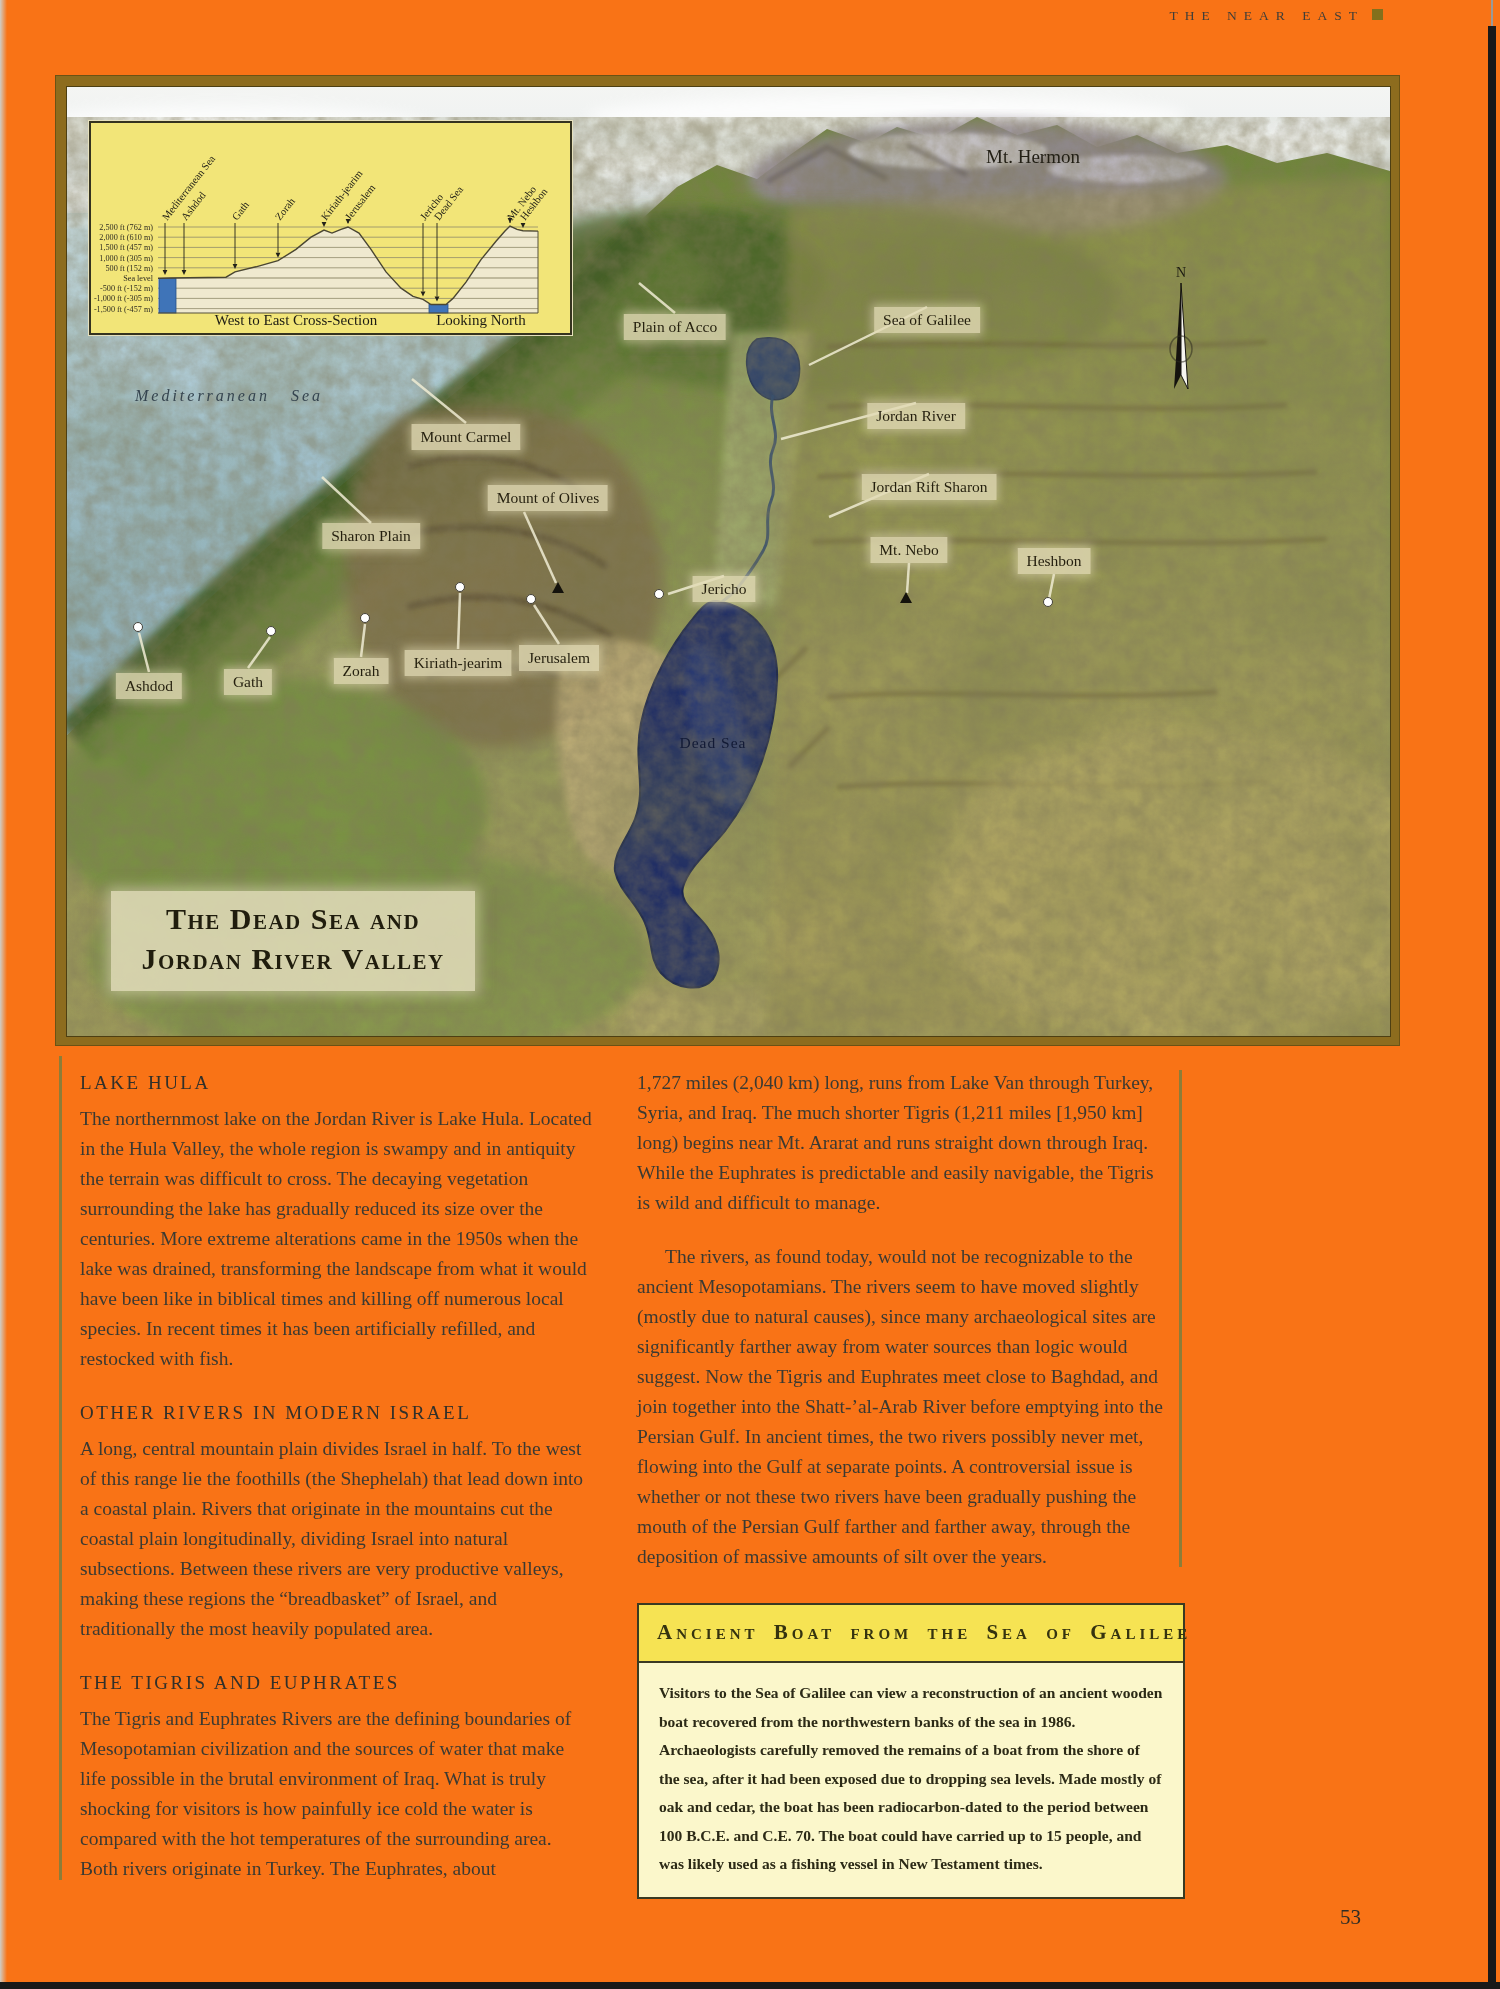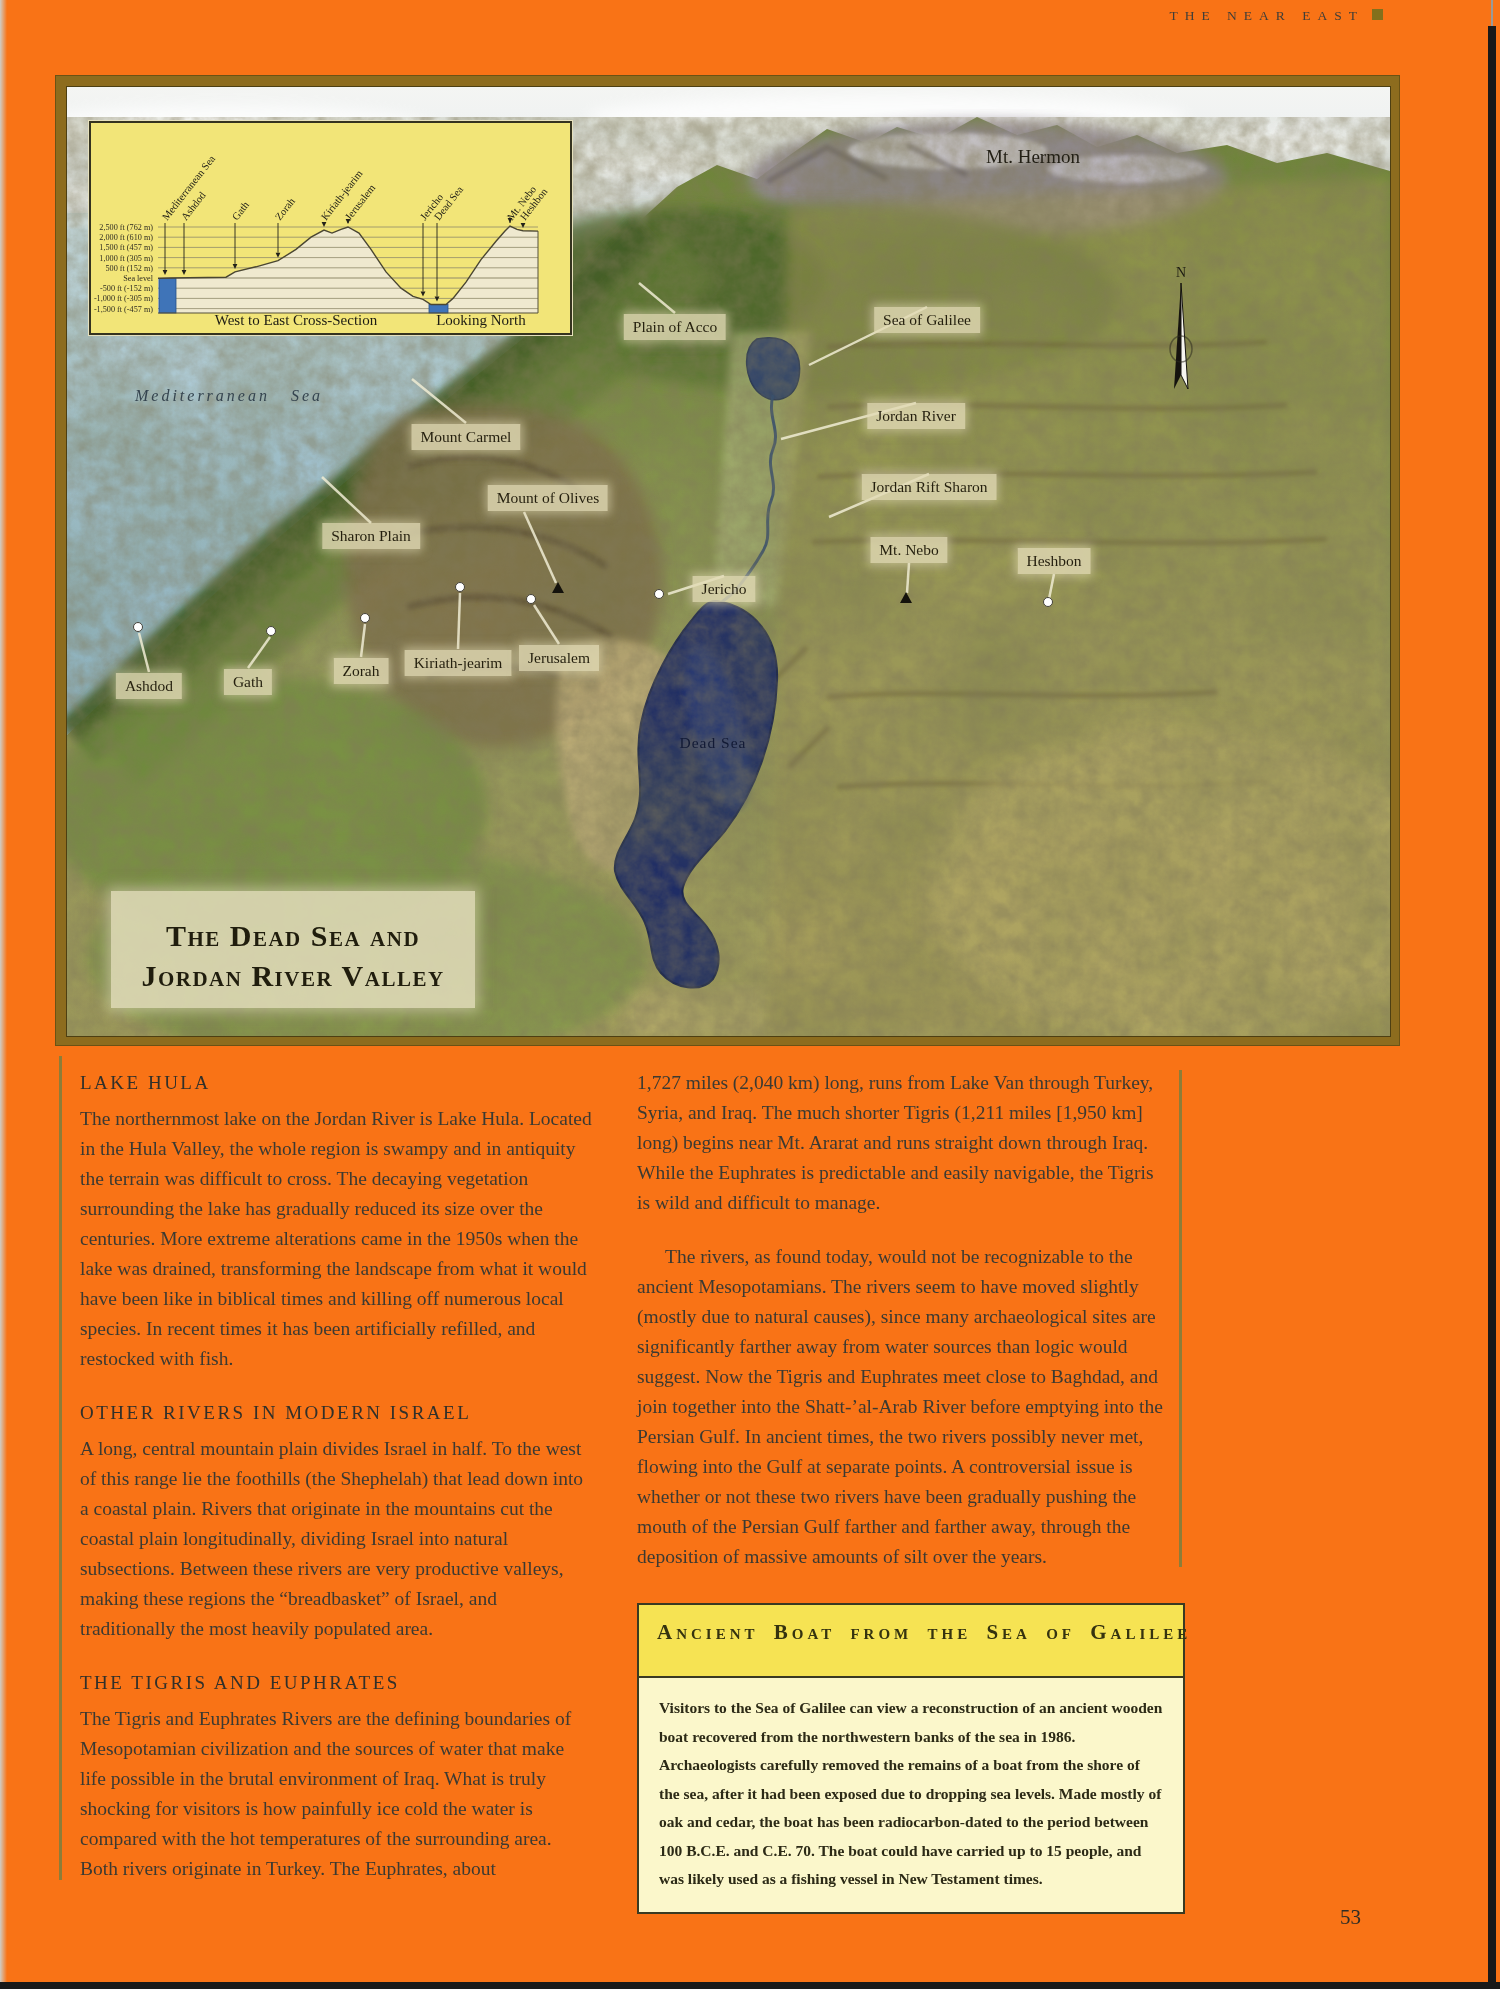--- a/index.html
+++ b/index.html
@@ -23,38 +23,38 @@
   .map-inner > svg.terrain{position:absolute;left:0;top:0;}
   #overlay-svg{position:absolute;left:0;top:0;pointer-events:none;}
   
   .map-label{position:absolute;transform:translate(-50%,-50%);white-space:nowrap;
              font-size:15.5px;color:#241f0e;background:rgba(226,219,181,.8);padding:4px 9px;
              box-shadow:0 0 9px 3px rgba(226,219,181,.55);}
   .map-label.plain{background:transparent;box-shadow:none;font-size:19px;color:#221f15;}
   .map-label.water{background:transparent;box-shadow:none;color:#121a35;font-size:15.5px;letter-spacing:1px;}
   .map-label.sea{background:transparent;box-shadow:none;color:#35444f;font-style:italic;
                  font-size:16px;letter-spacing:3px;word-spacing:14px;}
-  .map-title{position:absolute;left:44px;top:804px;width:356px;padding:25px 4px 12px;text-align:center;
+  .map-title{position:absolute;left:44px;top:804px;width:356px;padding:8px 4px 12px;text-align:center;
              background:rgba(231,225,191,.82);box-shadow:0 0 12px 4px rgba(231,225,191,.5);
              font-variant:small-caps;font-weight:600;font-size:30px;line-height:40px;
              letter-spacing:1.5px;color:#201d0d;}
   
   .inset{position:absolute;left:22px;top:34px;width:479px;height:210px;background:#f2e578;
          border:2px solid #35331f;box-shadow:0 0 0 1px #e6e0bc;}
   .inset svg{display:block;}
   
   .rule{position:absolute;width:3px;background:#8d7d38;}
   .col{position:absolute;font-size:19.5px;line-height:30px;color:#3b3a32;}
   .col h3{margin:0 0 6px 0;font-size:19px;font-weight:normal;letter-spacing:2.5px;color:#31302a;}
   .col p{margin:0 0 24px 0;}
   .col p.indent{text-indent:28px;}
   
   .boat-box{position:absolute;left:637px;top:1603px;width:548px;box-sizing:border-box;
             border:2px solid #3a3a22;background:#fbf7cb;}
-  .boat-head{box-sizing:border-box;height:73px;padding:15px 24px 0 18px;background:#f6e353;
+  .boat-head{box-sizing:border-box;height:58px;padding:15px 24px 0 18px;background:#f6e353;
              border-bottom:2px solid #3a3a22;font-variant:small-caps;font-weight:600;
              letter-spacing:4px;word-spacing:6px;font-size:21px;color:#35330f;white-space:nowrap;}
   .boat-body{padding:16px 20px 18px 20px;font-weight:bold;font-size:15.5px;line-height:28.5px;color:#2c2a16;}
   .pageno{position:absolute;left:1340px;top:1905px;width:60px;text-align:left;font-size:21px;color:#2e2d26;}
 </style>
 </head>
 <body>
 
 <div class="page">
 

